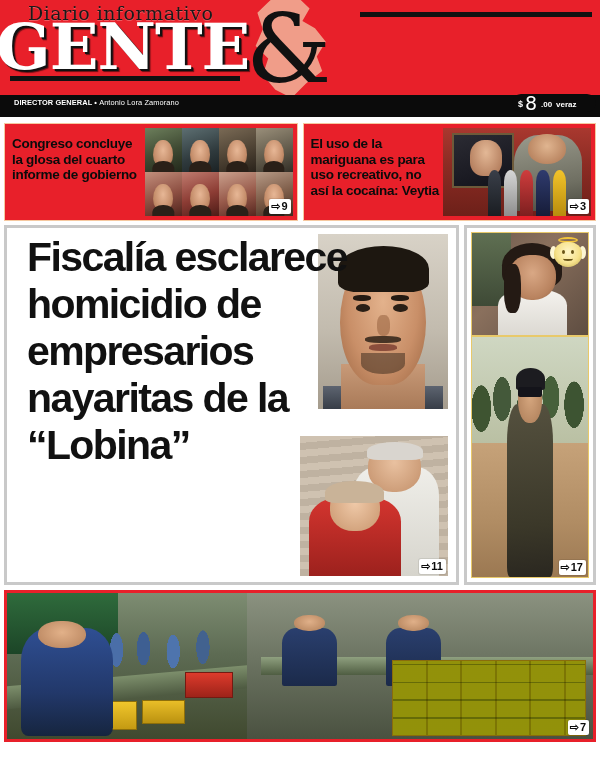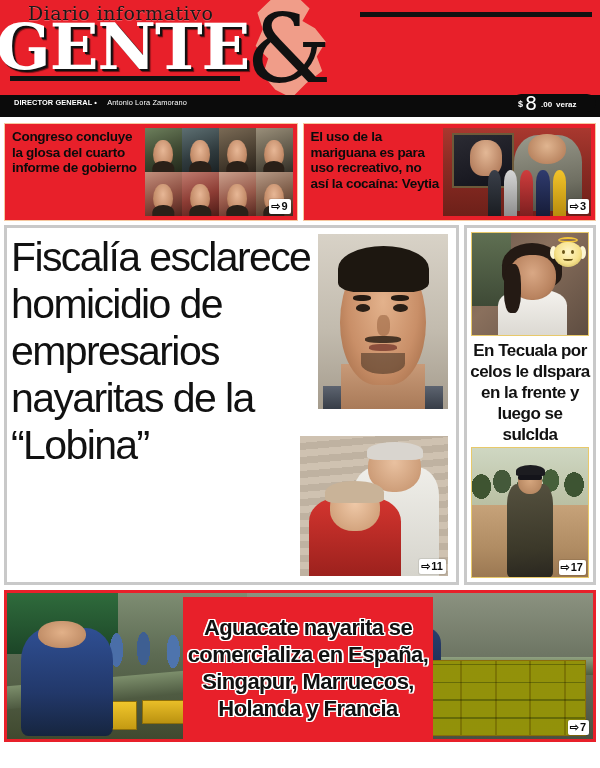--- a/index.html
+++ b/index.html
@@ -78,21 +78,21 @@
     width: 600px; height: 16px;
     background: #0b0b0b;
     color: #fff;
   }
   .infobar .director {
     position: absolute; left: 14px; top: 3px;
     font-size: 7.4px; font-weight: 700; letter-spacing: .1px;
     white-space: nowrap;
   }
   .infobar .director b { font-weight: 700; }
-  .infobar .director span.name { font-weight: 400; margin-left: 8px; }
+  .infobar .director span.name { font-weight: 400; }
   .infobar .issue {
     position: absolute; left: 270px; top: 3px;
     font-size: 7.4px; font-weight: 700;
     white-space: nowrap;
   }
   .price {
     position: absolute; right: 4px; top: -1px;
     width: 84px; height: 18px;
     background: #0b0b0b;
     border-radius: 9px;
@@ -125,20 +125,21 @@
   }
   .teaser-text {
     flex: 0 0 48%;
     padding: 5px 3px 3px 7px;
     color: #0b0b0b;
     font-family: "Liberation Sans", sans-serif;
     font-weight: 700;
     font-size: 13.5px;
     line-height: 15.5px;
     letter-spacing: -.3px;
+    margin-top: 7px;
   }
   .teaser-photo {
     position: relative;
     flex: 1 1 auto;
     margin: 4px 4px 4px 0;
     overflow: hidden;
     background: #8a8a7a;
   }
 
   
@@ -210,24 +211,24 @@
   }
   .main-story {
     position: relative;
     flex: 0 0 455px;
     background: #ffffff;
     border: 3px solid #c9c9c9;
     overflow: hidden;
   }
   .main-head {
     position: absolute;
-    left: 4px; top: 6px;
+    left: 20px; top: 6px;
     width: 360px;
     font-family: "Liberation Sans", sans-serif;
-    font-weight: 400;
+    font-weight: 700;
     font-size: 41px;
     line-height: 47px;
     letter-spacing: -1.6px;
     color: #111;
     z-index: 3;
   }
   .photo-mug {
     position: absolute; right: 8px; top: 6px;
     width: 130px; height: 175px;
     overflow: hidden;
@@ -607,21 +608,20 @@
         <div class="angel">
           <div class="halo"></div>
           <div class="wingL"></div>
           <div class="wingR"></div>
           <div class="face2"></div>
           <div class="e1"></div>
             <div class="e2"></div>
           <div class="sm"></div>
         </div>
       </div>
-      <div class="rc-head">En Tecuala por celos le dIspara en la frente y luego se suIcIda</div>
       <div class="rc-photo-bot">
         <div class="sky"></div>
         <div class="palms"></div>
         <div class="ground"></div>
         <div class="manbody2"></div>
         <div class="manhead2"></div>
         <div class="cap"></div>
         <div class="shades"></div>
         <div class="pagemark" style="right:2px; bottom:2px;">
           <span class="arr">⇨</span>
@@ -655,21 +655,15 @@
         <div class="h1"></div>
           <div class="h2"></div>
         <div class="stack"></div>
       </div>
       <div class="pagemark" style="right:4px; bottom:4px;">
         <span class="arr">⇨</span>
         <span>7</span>
       </div>
     </div>
 
-    <div class="bot-overlay">
-      <div class="line">Aguacate nayarita se</div>
-      <div class="line">comercializa en España,</div>
-      <div class="line">Singapur, Marruecos,</div>
-      <div class="line">Holanda y Francia</div>
-    </div>
   </div>
 
 </div>
 
 </body></html>

